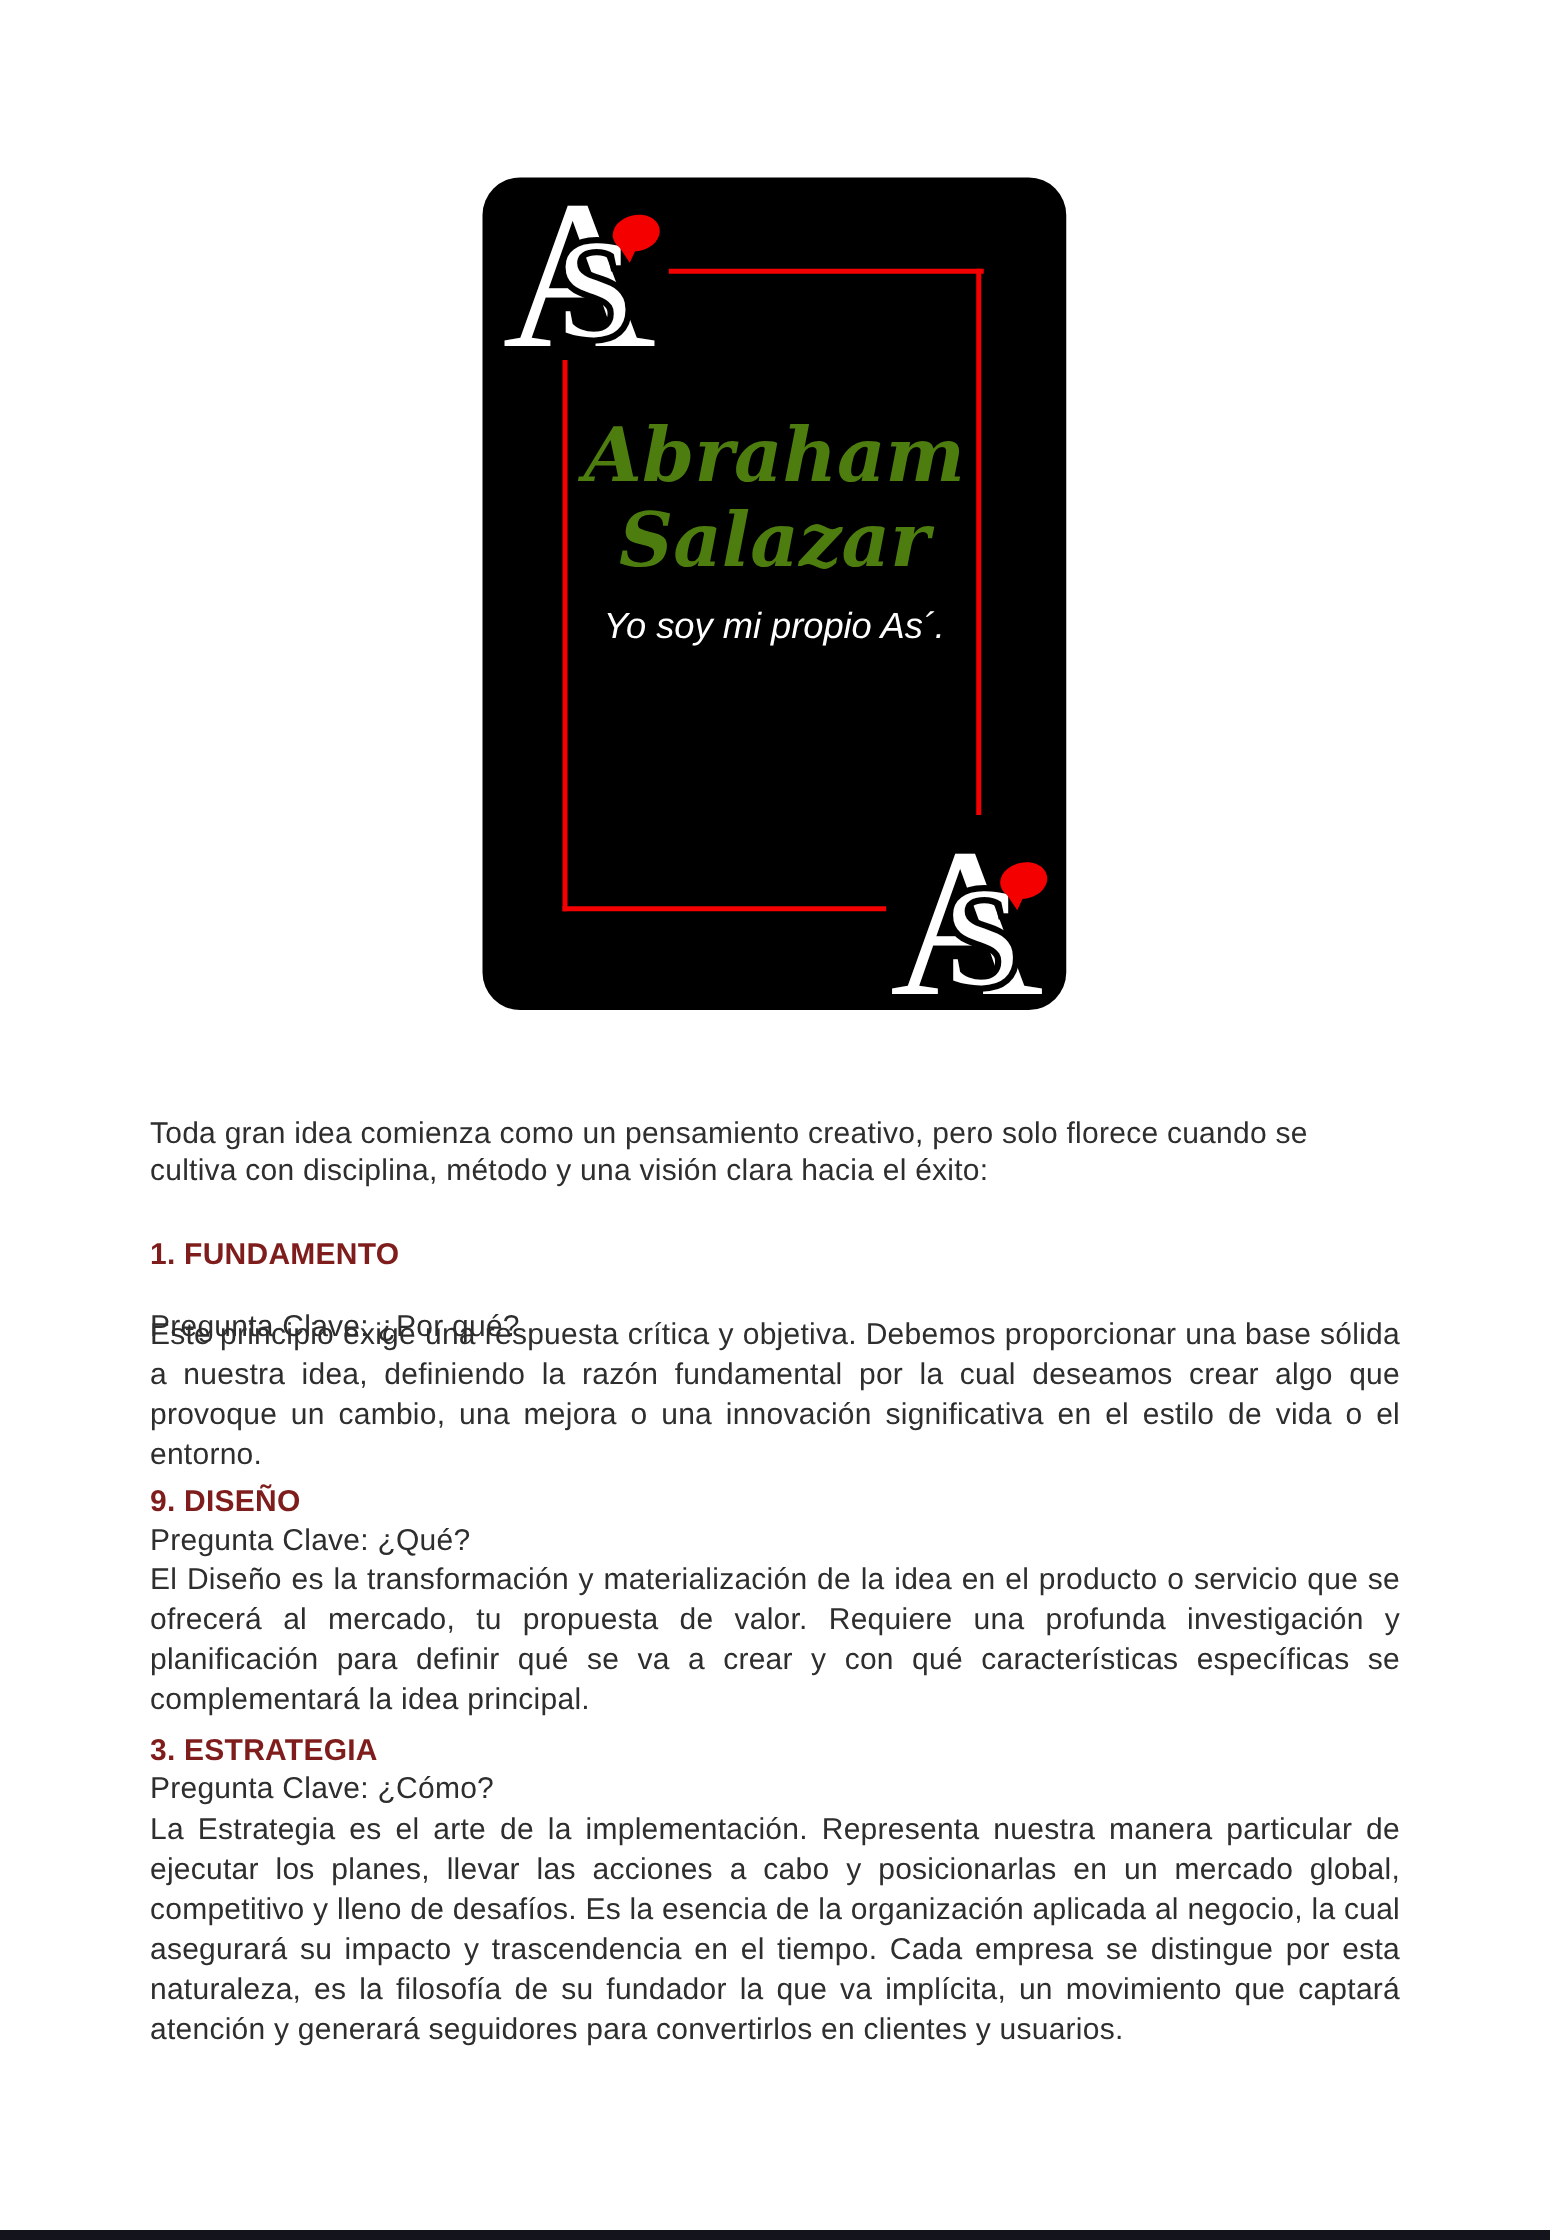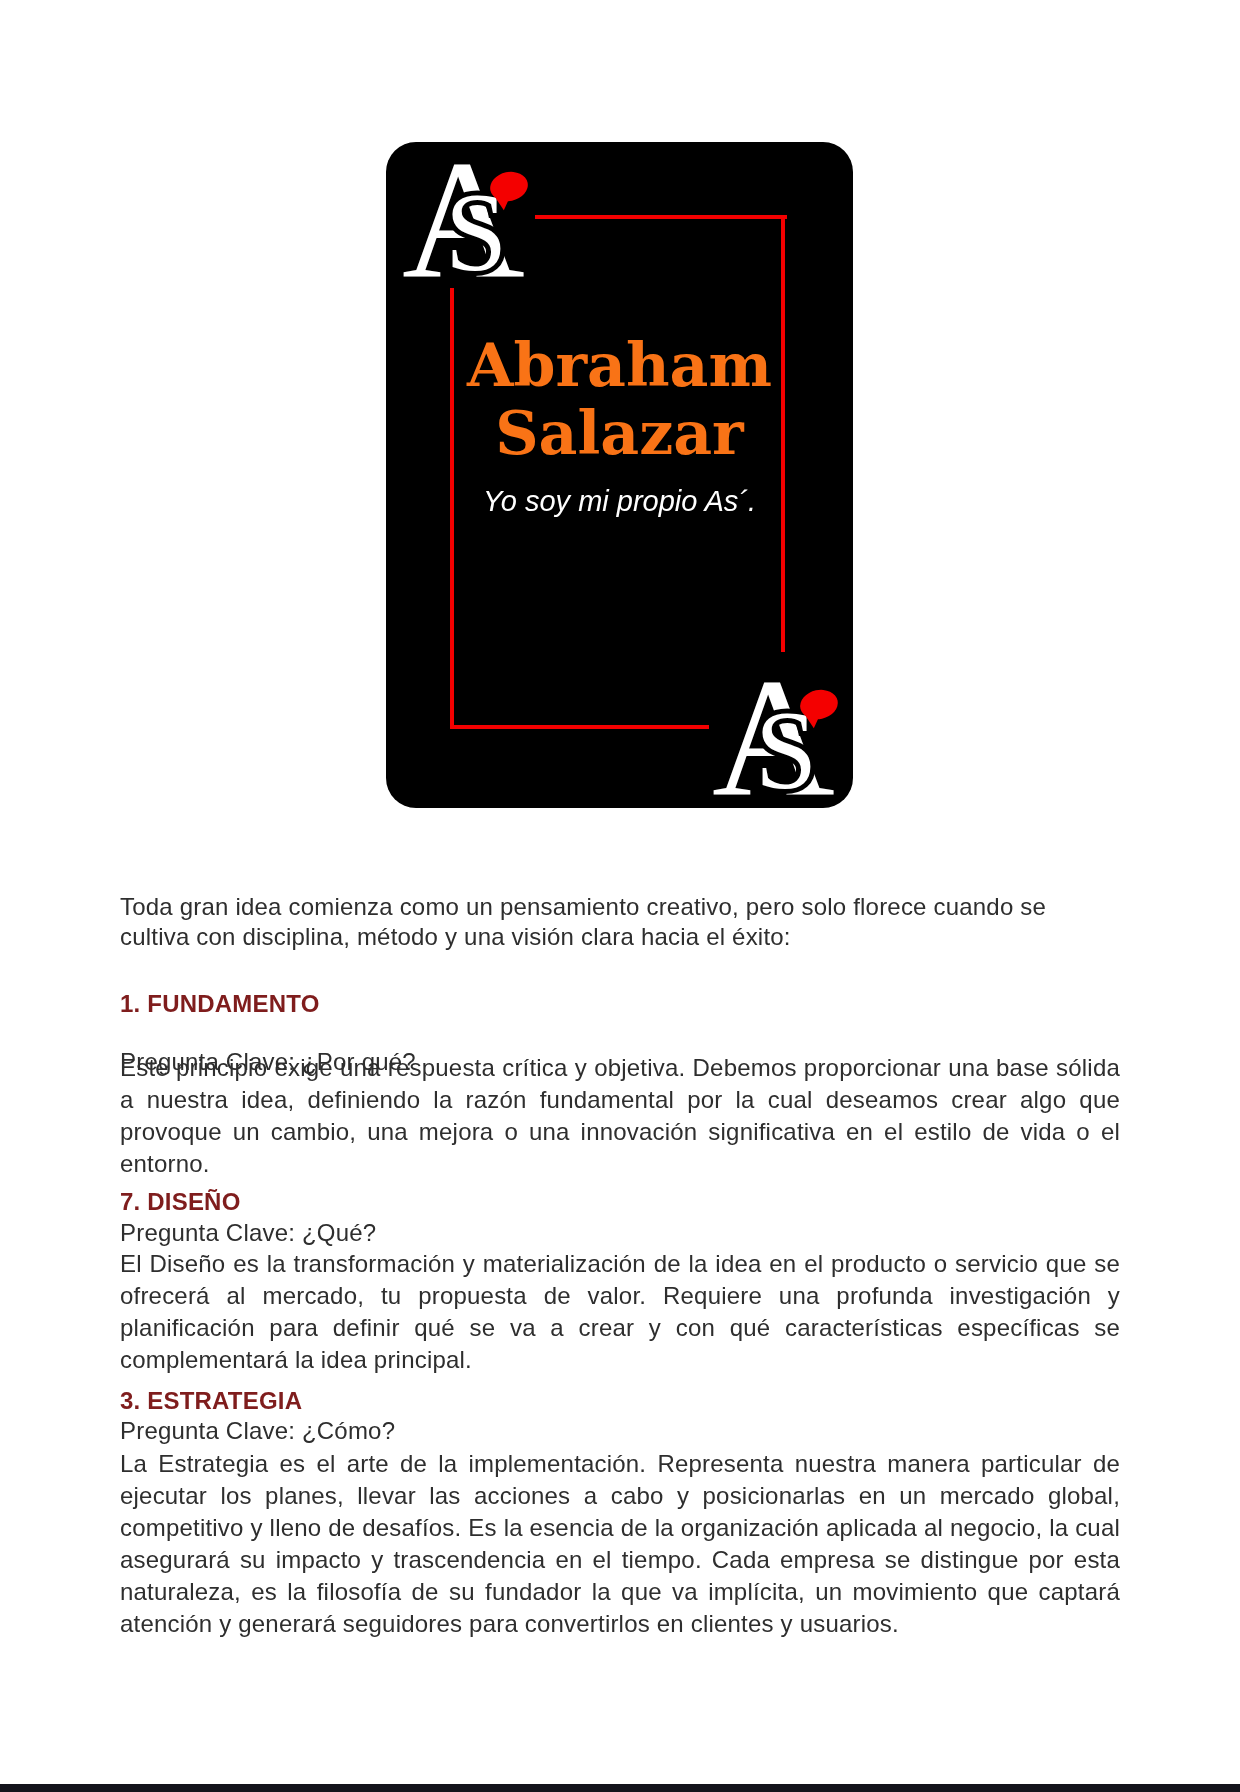--- a/index.html
+++ b/index.html
@@ -32,22 +32,22 @@
   }
   .bubble::after{
     content:"";position:absolute;left:1px;bottom:-7px;
     border-style:solid;border-width:12px 4px 0 10px;
     border-color:#f40000 transparent transparent transparent;
     transform:rotate(18deg);
   }
   
   .card-name{
     position:absolute;left:0;top:189px;width:100%;text-align:center;
-    font-family:"DejaVu Serif",serif;font-weight:bold;
-    font-size:60px;line-height:68px;color:#f97316;white-space:pre-line;
+    font-family:"DejaVu Serif",serif;font-style:italic;font-weight:bold;
+    font-size:60px;line-height:68px;color:#4d7c0f;white-space:pre-line;
   }
   .card-tagline{
     position:absolute;left:0;top:344px;width:100%;text-align:center;
     font-style:italic;font-size:29px;line-height:30px;color:#ffffff;
   }
   .card-motto{
     position:absolute;left:0;top:419px;width:100%;text-align:center;
     font-style:italic;font-size:28px;line-height:30px;color:#ffffff;white-space:pre-line;
   }
   
@@ -89,21 +89,21 @@
 Salazar</div>
   <div class="card-tagline">Yo soy mi propio As´.</div>
 </div>
 
 <div class="txt intro">Toda gran idea comienza como un pensamiento creativo, pero solo florece cuando se cultiva con disciplina, método y una visión clara hacia el éxito:</div>
 
 <div class="txt h h1">1. FUNDAMENTO</div>
 <div class="txt q q1">Pregunta Clave: ¿Por qué?</div>
 <div class="txt p p1">Este principio exige una respuesta crítica y objetiva. Debemos proporcionar una base sólida a nuestra idea, definiendo la razón fundamental por la cual deseamos crear algo que provoque un cambio, una mejora o una innovación significativa en el estilo de vida o el entorno.</div>
 
-<div class="txt h h2">7. DISEÑO</div>
+<div class="txt h h2">9. DISEÑO</div>
 <div class="txt q q2">Pregunta Clave: ¿Qué?</div>
 <div class="txt p p2">El Diseño es la transformación y materialización de la idea en el producto o servicio que se ofrecerá al mercado, tu propuesta de valor. Requiere una profunda investigación y planificación para definir qué se va a crear y con qué características específicas se complementará la idea principal.</div>
 
 <div class="txt h h3">3. ESTRATEGIA</div>
 <div class="txt q q3">Pregunta Clave: ¿Cómo?</div>
 <div class="txt p p3">La Estrategia es el arte de la implementación. Representa nuestra manera particular de ejecutar los planes, llevar las acciones a cabo y posicionarlas en un mercado global, competitivo y lleno de desafíos. Es la esencia de la organización aplicada al negocio, la cual asegurará su impacto y trascendencia en el tiempo. Cada empresa se distingue por esta naturaleza, es la filosofía de su fundador la que va implícita, un movimiento que captará atención y generará seguidores para convertirlos en clientes y usuarios.</div>
 
 <div class="footer-bar"></div>
 
 </body></html>

